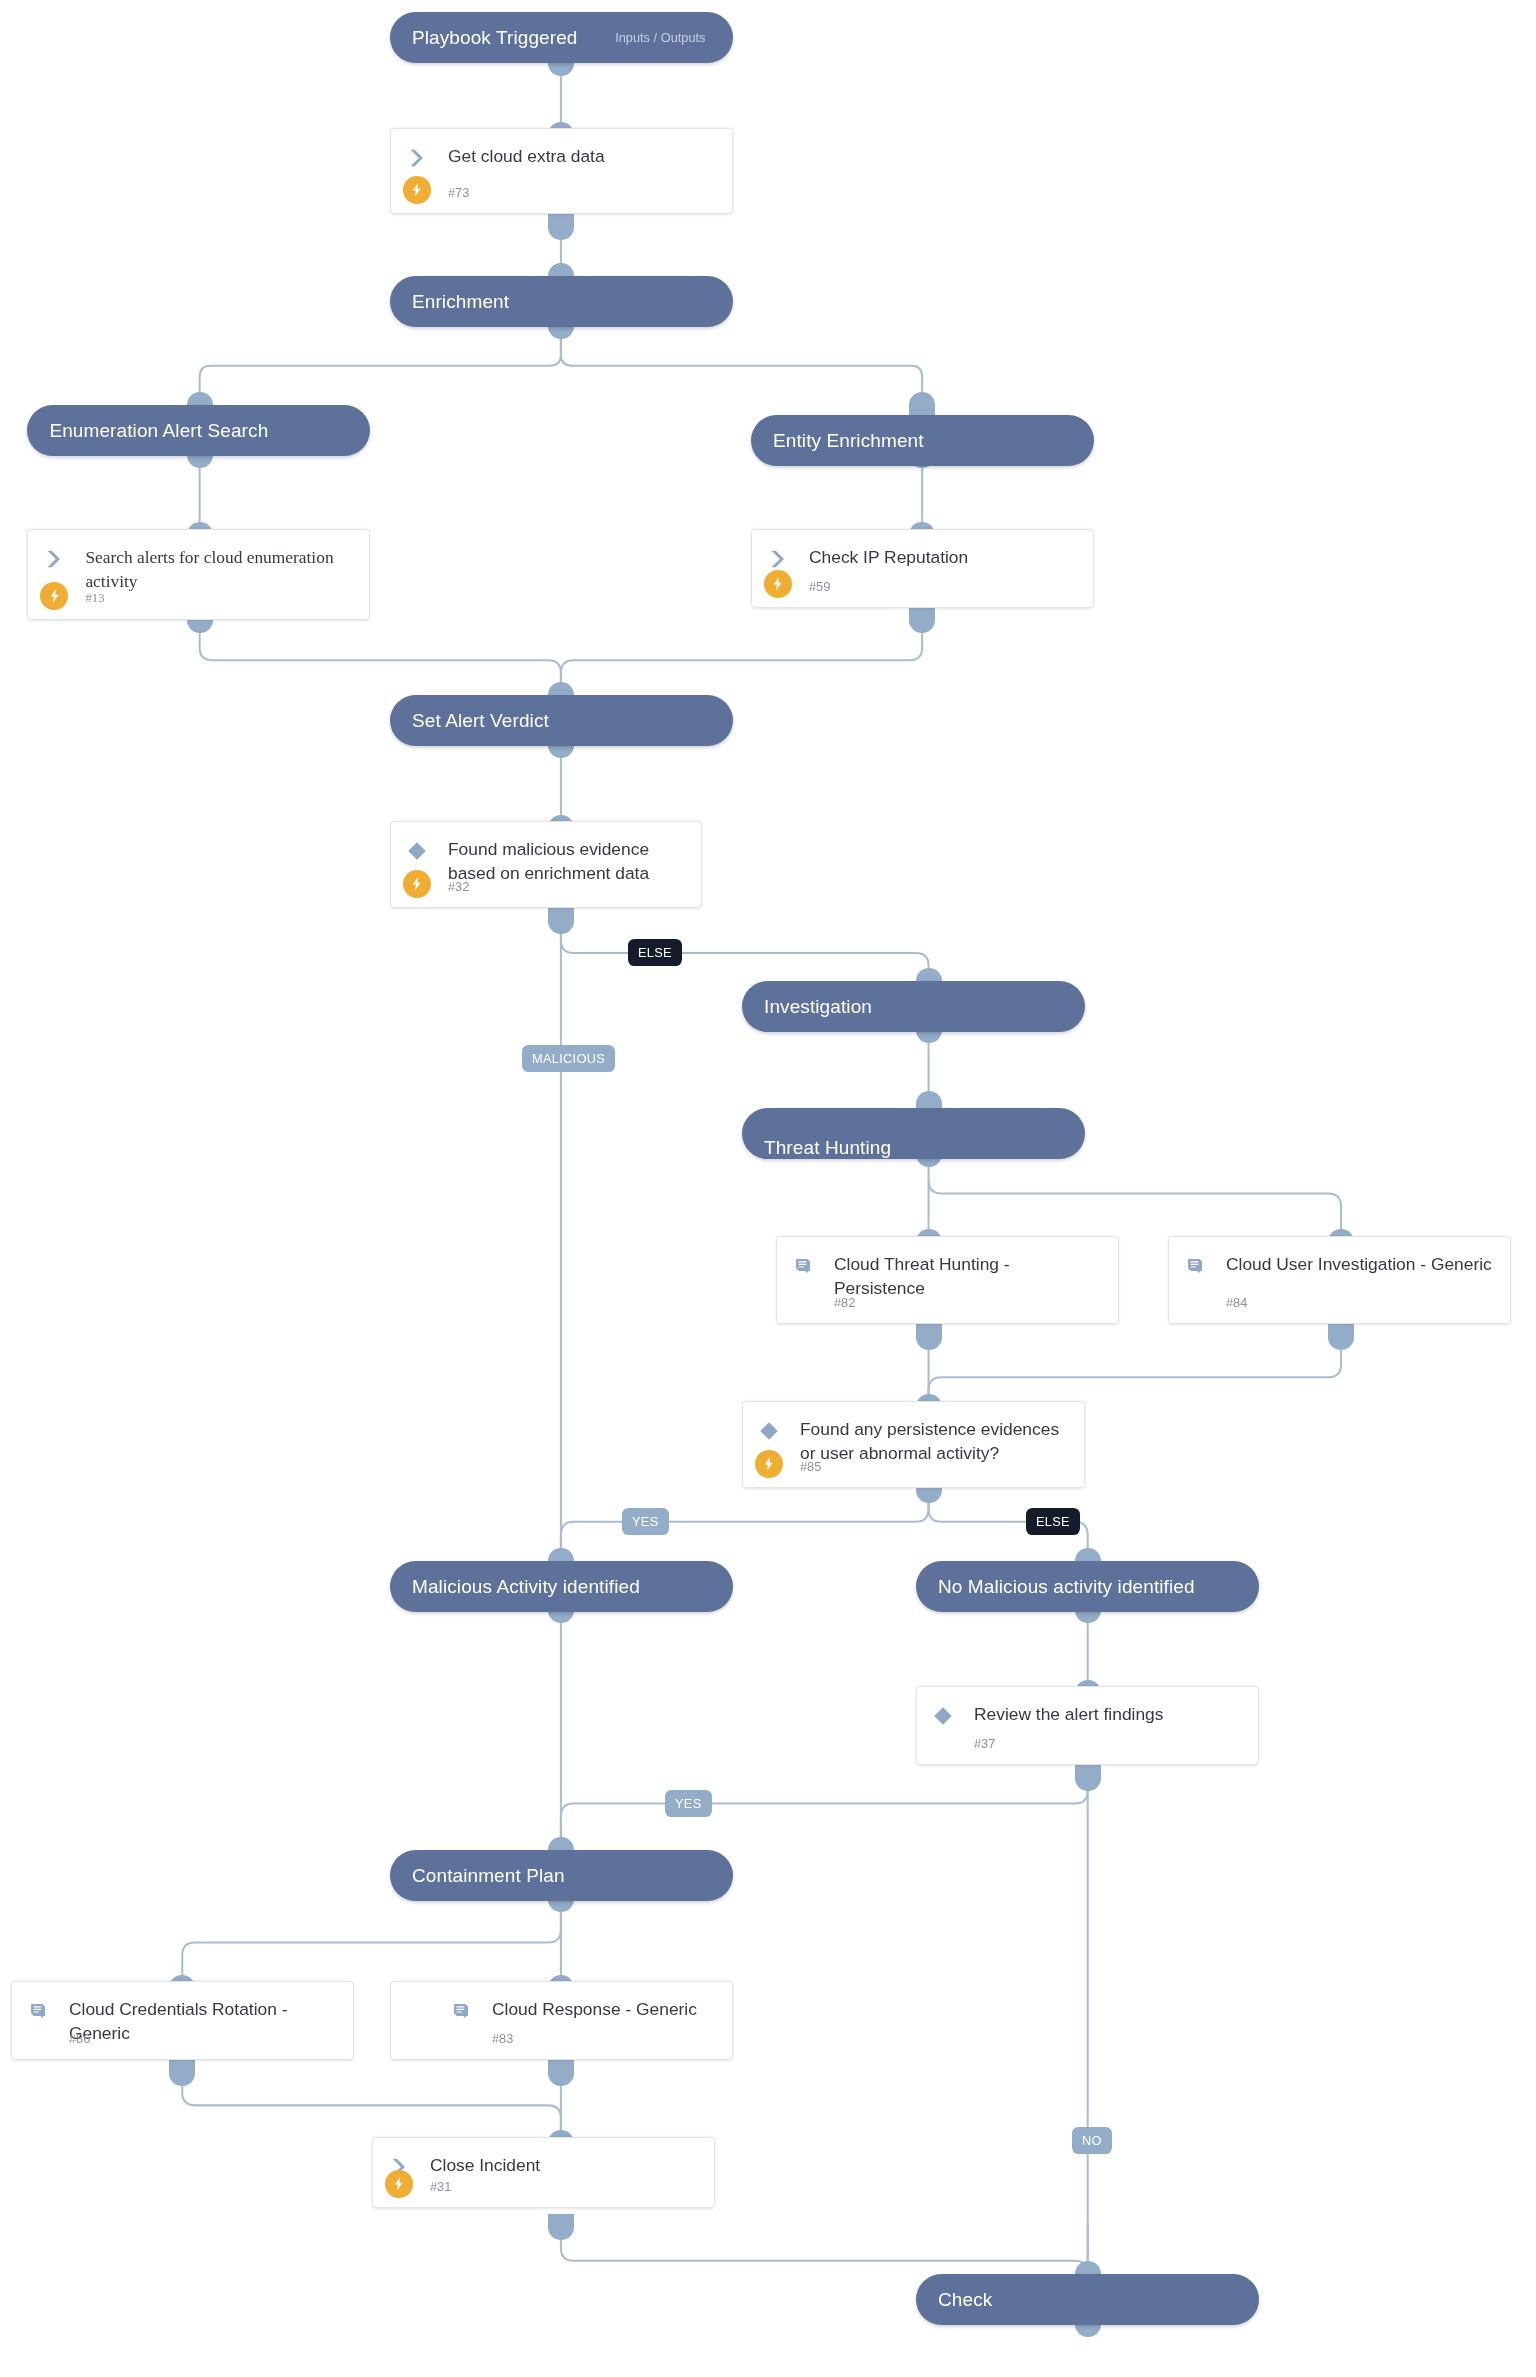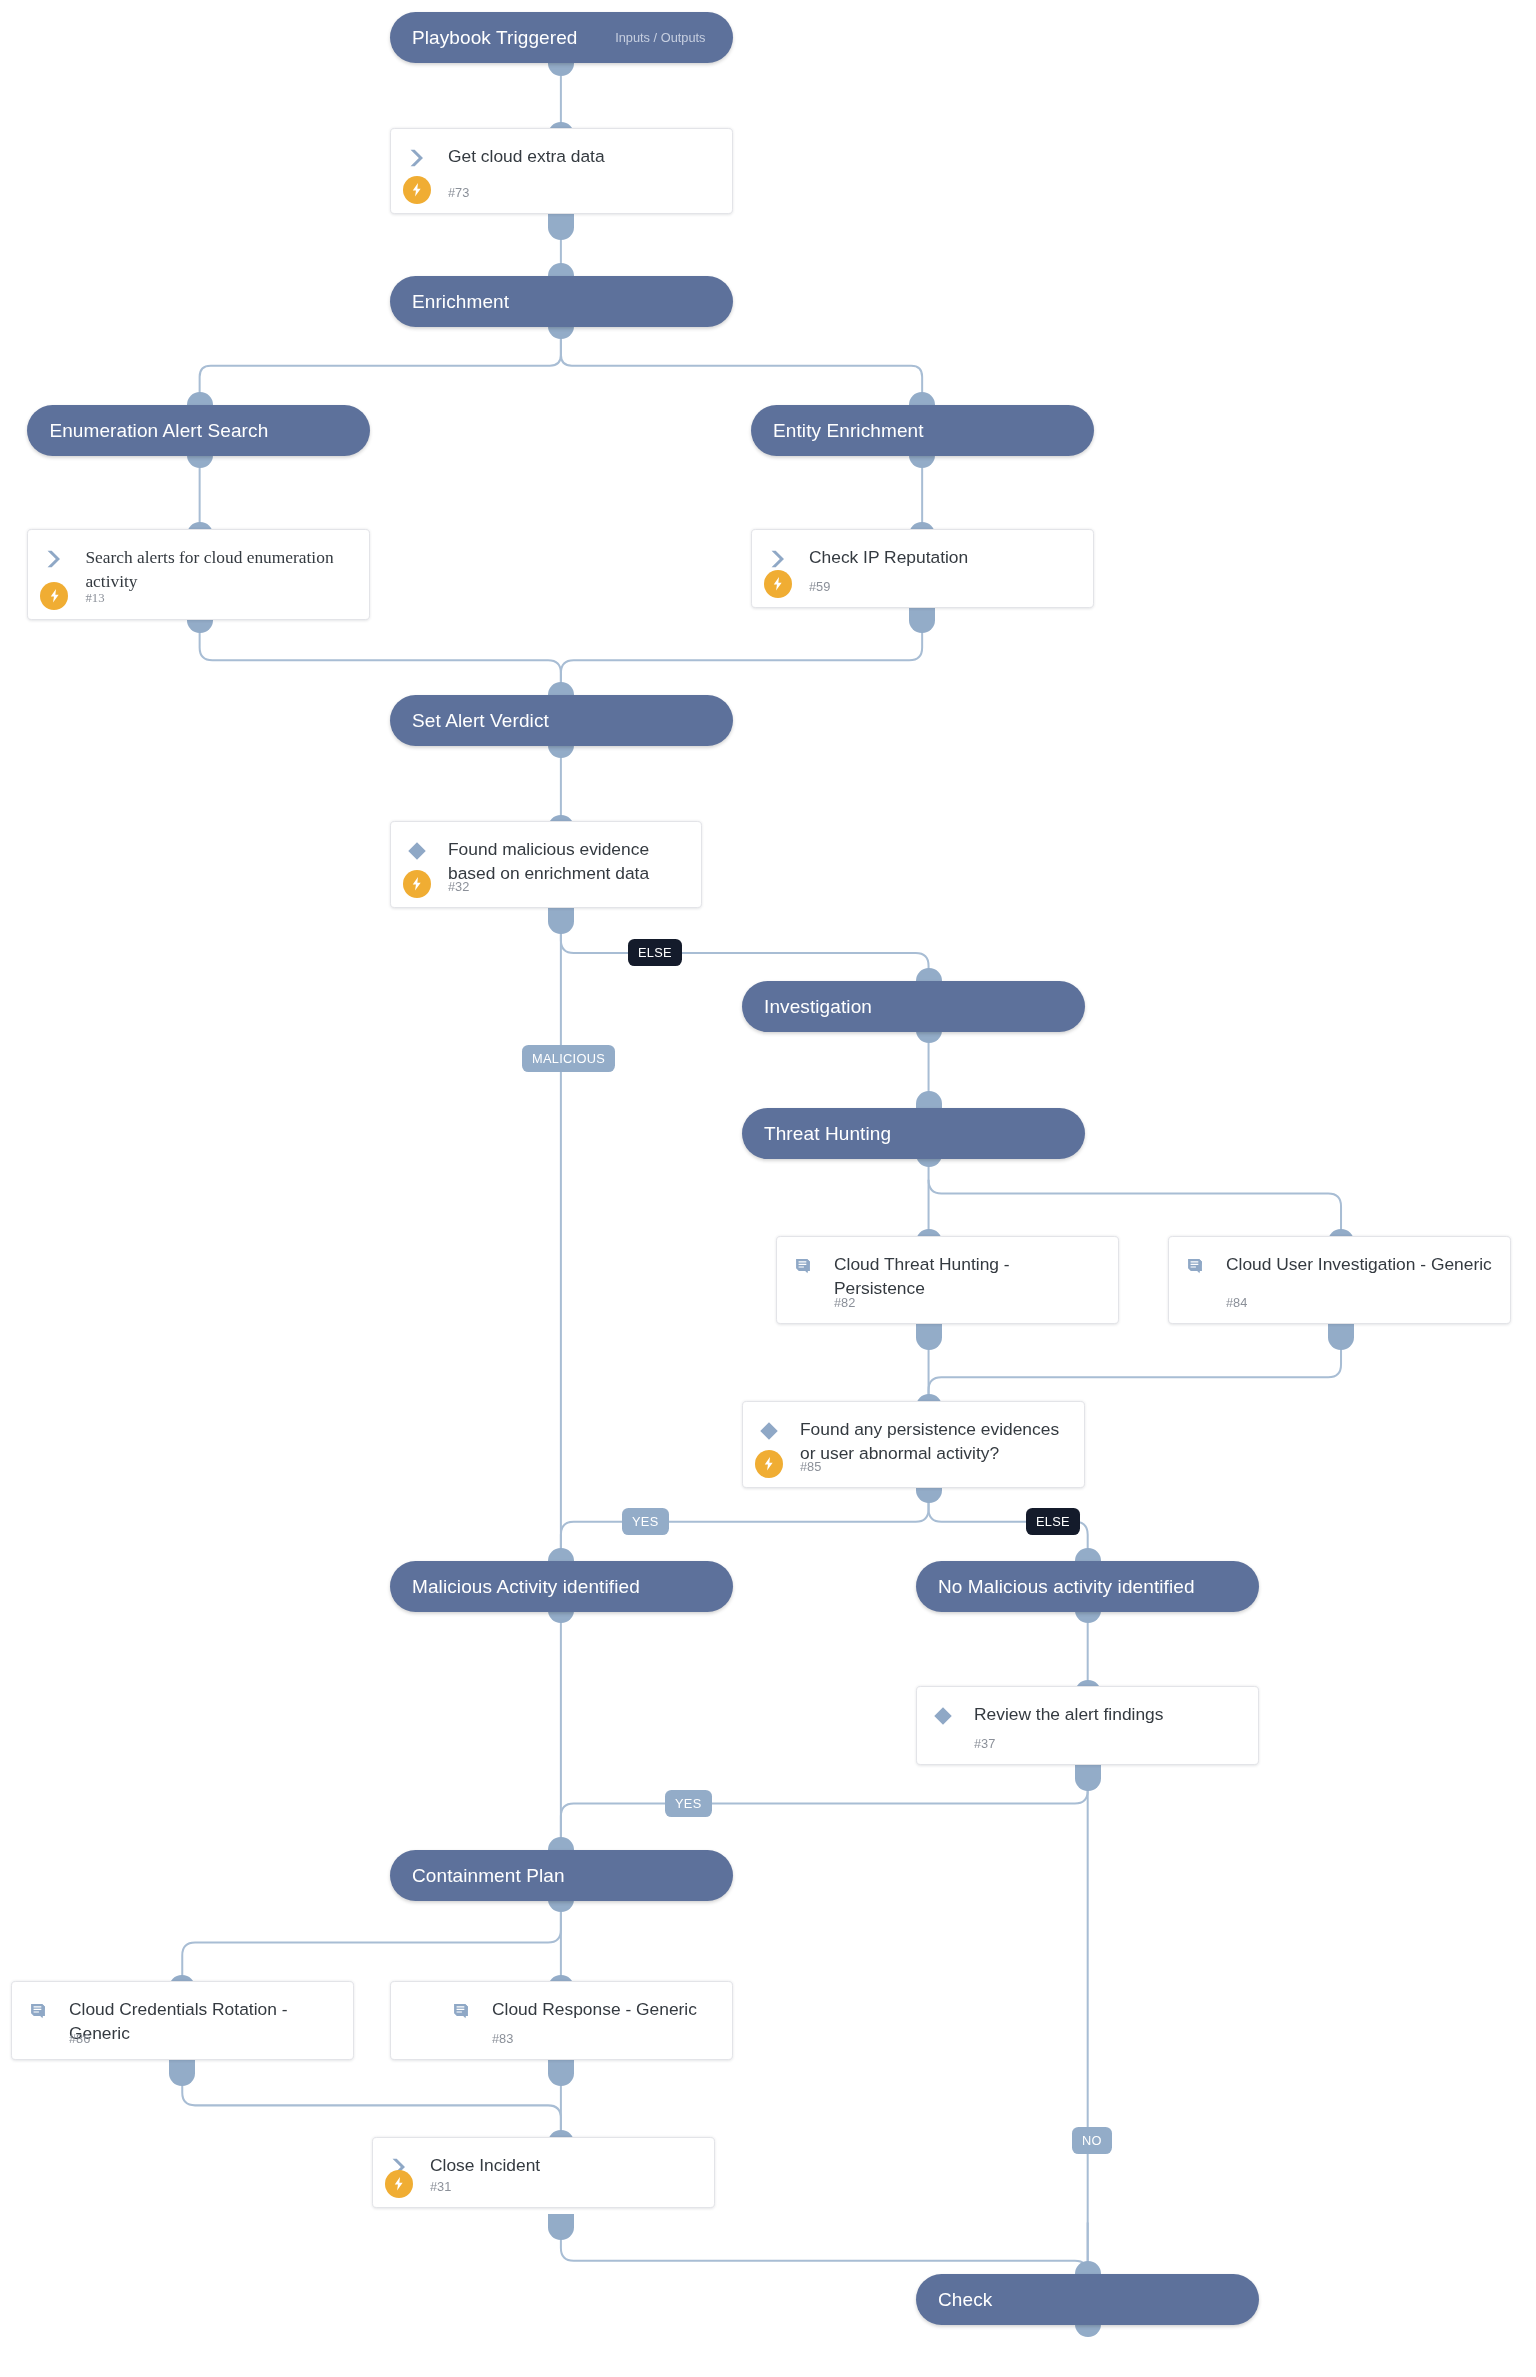--- a/index.html
+++ b/index.html
@@ -282,33 +282,33 @@
   </div>
 
   <div class="pill" style="left:390px; top:276px; width:343px; height:51px;">
     <span class="pill-title">Enrichment</span>
   </div>
 
   <div class="pill" style="left:27.4px; top:405px; width:343px; height:51px;">
     <span class="pill-title">Enumeration Alert Search</span>
   </div>
 
-  <div class="pill" style="left:751px; top:405px; width:343px; height:51px;">
+  <div class="pill" style="left:751px; top:415px; width:343px; height:51px;">
     <span class="pill-title">Entity Enrichment</span>
   </div>
 
   <div class="pill" style="left:390px; top:695px; width:343px; height:51px;">
     <span class="pill-title">Set Alert Verdict</span>
   </div>
 
   <div class="pill" style="left:742px; top:981px; width:343px; height:51px;">
     <span class="pill-title">Investigation</span>
   </div>
 
-  <div class="pill" style="left:742px; top:1108px; width:343px; height:51px;">
+  <div class="pill" style="left:742px; top:1108px; width:343px; height:51px;align-items:flex-end;">
     <span class="pill-title">Threat Hunting</span>
   </div>
 
   <div class="pill" style="left:390px; top:1561px; width:343px; height:51px;">
     <span class="pill-title">Malicious Activity identified</span>
   </div>
 
   <div class="pill" style="left:916px; top:1561px; width:343px; height:51px;">
     <span class="pill-title">No Malicious activity identified</span>
   </div>

